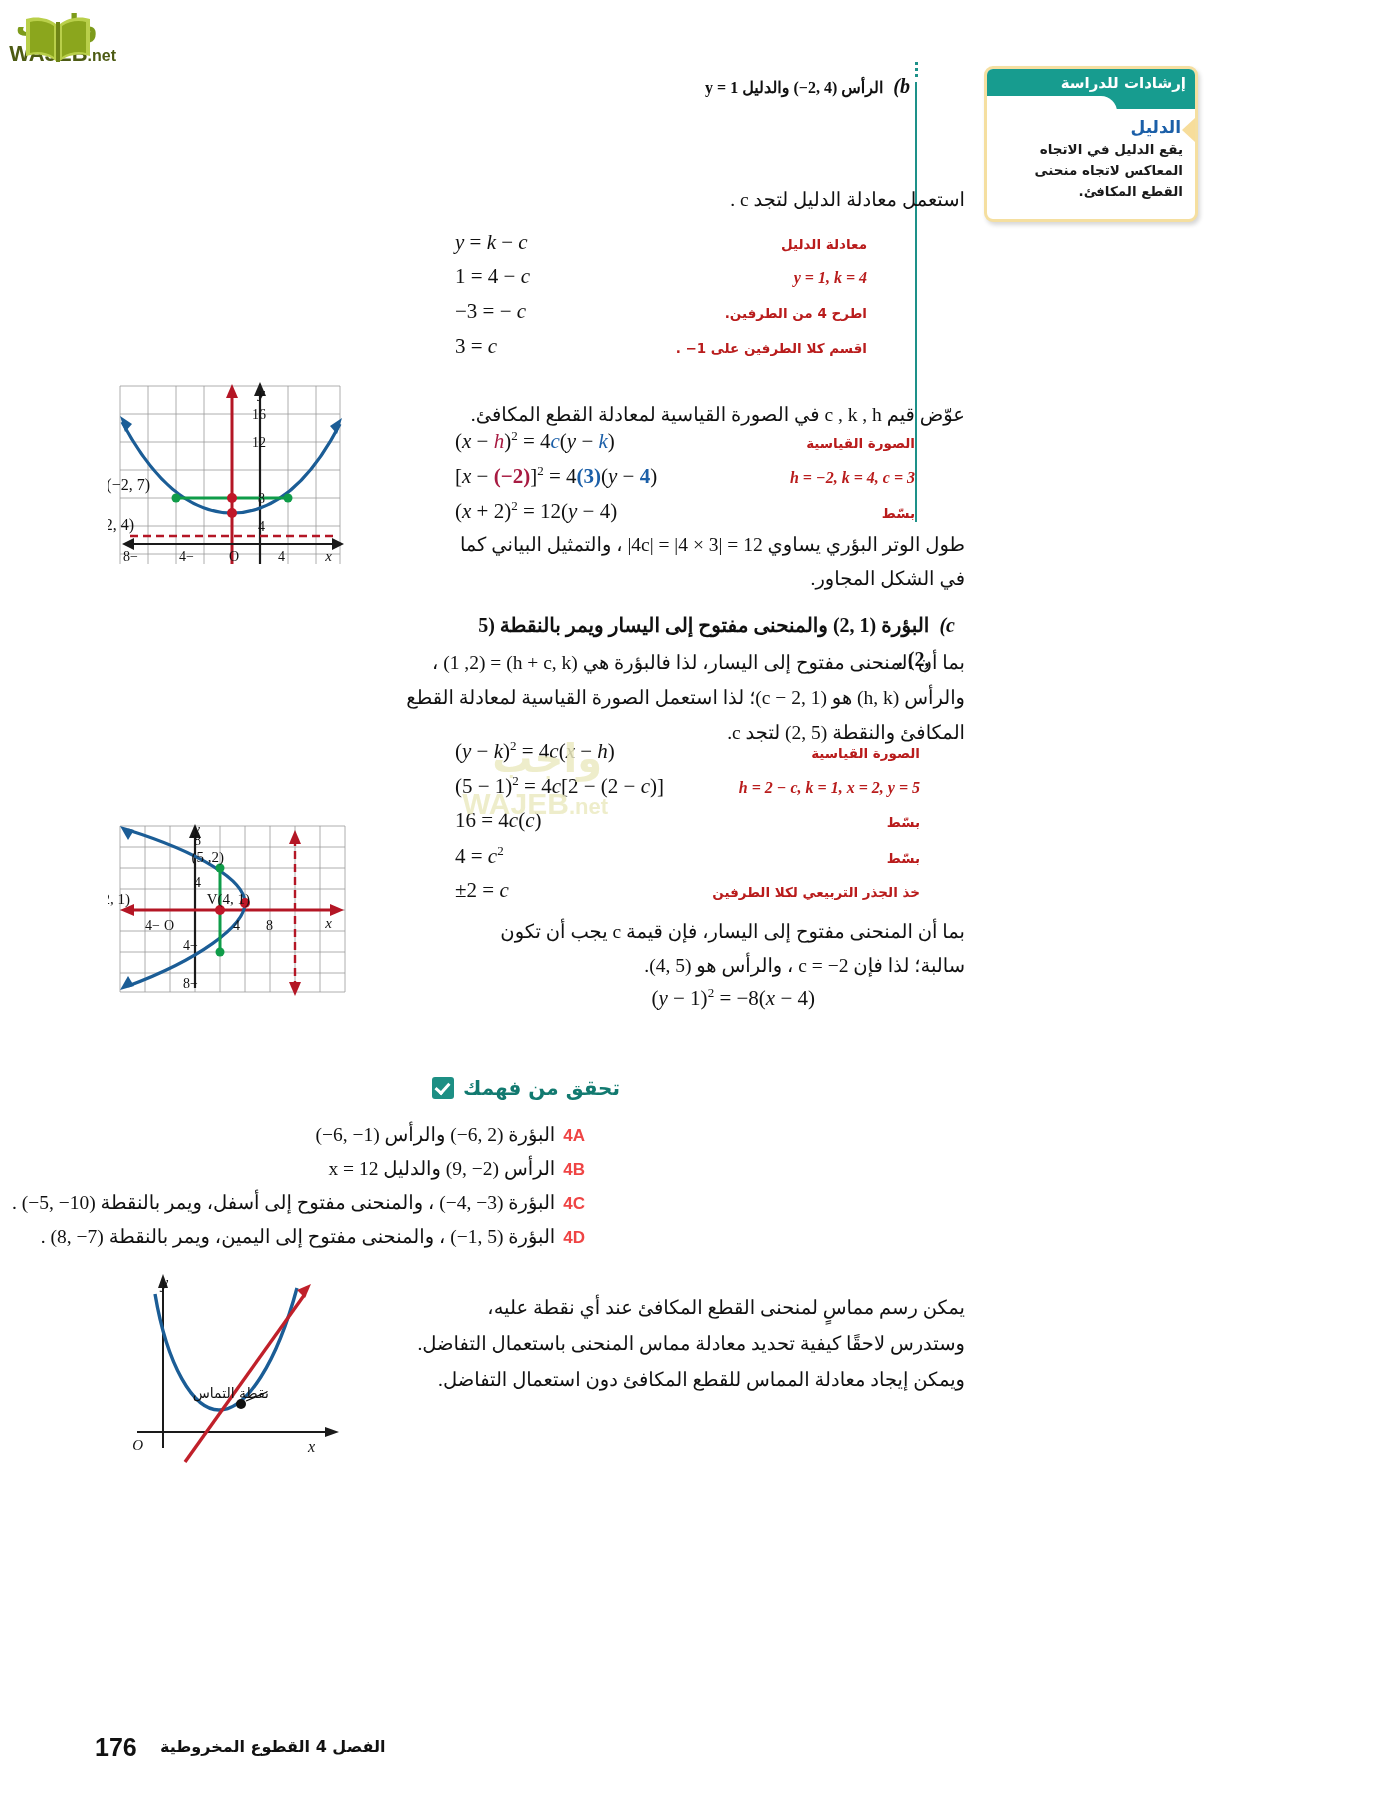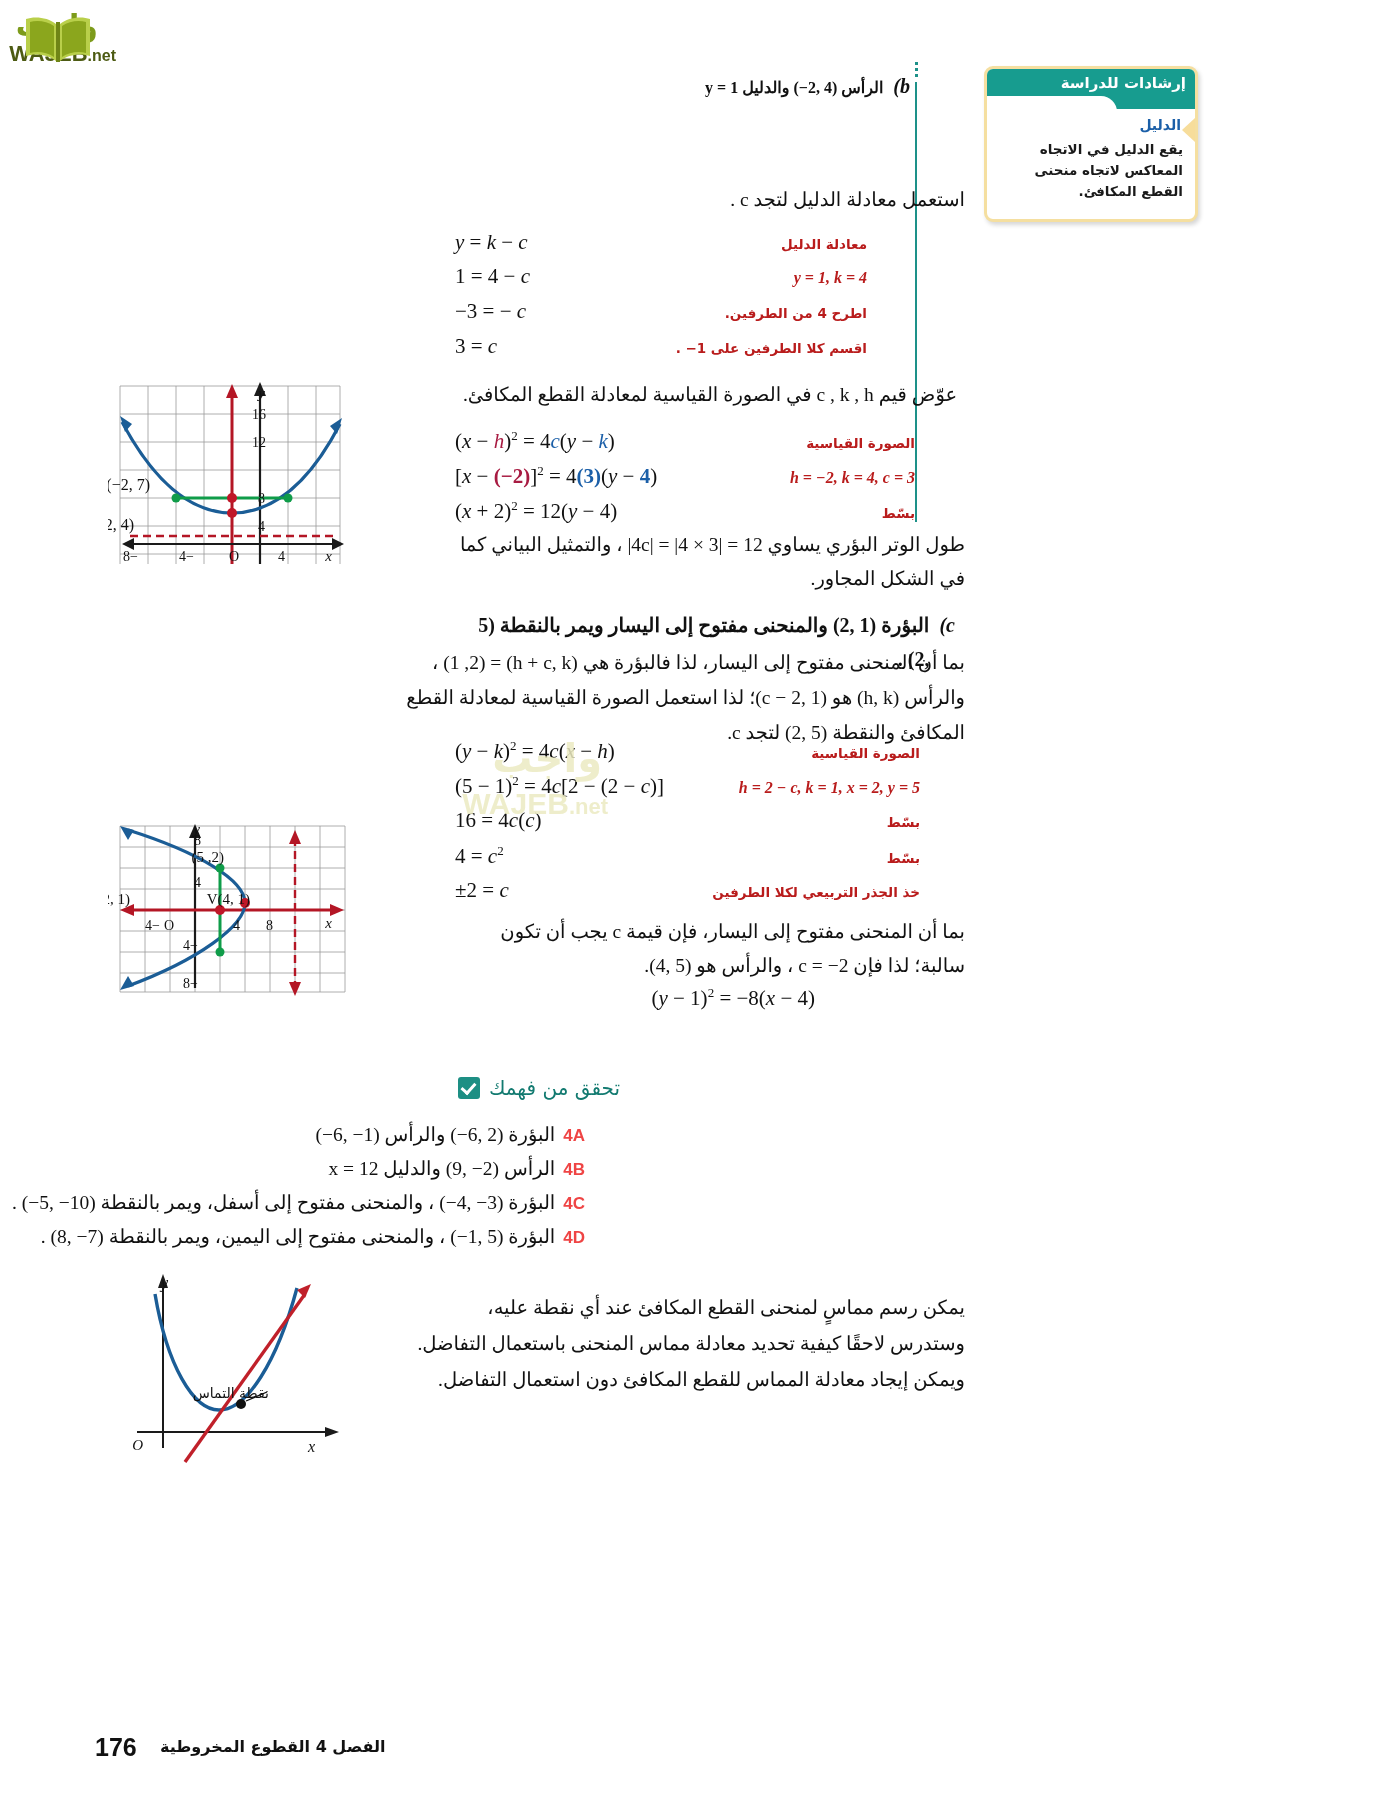--- a/index.html
+++ b/index.html
@@ -49,21 +49,21 @@
     font-size:15px;font-weight:bold;color:#ffffff;
   }
   .guide-tab{
     position:absolute;right:-1px;top:48px;width:0;height:0;
     border-top:13px solid transparent;border-bottom:13px solid transparent;
     border-right:14px solid #f7dd9b;
   }
   .guide-sub{
     position:absolute;right:14px;top:48px;
     font-family:"DejaVu Sans","Liberation Sans",sans-serif;
-    font-size:14px;font-weight:bold;color:#1b5fa8;
+    font-size:17px;font-weight:bold;color:#1b5fa8;
   }
   .guide-body{
     position:absolute;right:12px;left:12px;top:70px;
     font-family:"DejaVu Sans","Liberation Sans",sans-serif;
     font-size:13.5px;font-weight:bold;line-height:1.55;color:#1a1a1a;
   }
 
   
   .vsep{
     position:absolute;left:915px;top:82px;width:2px;height:440px;
@@ -100,21 +100,21 @@
     font-family:"DejaVu Sans","Liberation Sans",sans-serif;
     font-size:13.5px;font-weight:bold;color:#b91c1c;white-space:nowrap;
   }
   .eqlabel.it{font-family:"Liberation Serif",serif;font-style:italic;font-weight:bold;font-size:16px;}
   sup.ex{font-size:0.62em;vertical-align:super;}
 
   
   .chk-head{position:absolute;display:flex;align-items:center;gap:9px;direction:rtl;}
   .chk-title{
     font-family:"DejaVu Sans","Liberation Sans",sans-serif;
-    font-size:20px;font-weight:normal;color:#127a70;
+    font-size:20px;font-weight:bold;color:#127a70;
   }
   .chk-box{
     width:22px;height:22px;background:#1d8f84;border-radius:3px;
     position:relative;
   }
   .chk-box:after{
     content:"";position:absolute;left:6px;top:3px;width:6px;height:11px;
     border:solid #fff;border-width:0 3px 3px 0;transform:rotate(42deg);
   }
   .chk-item{position:absolute;display:flex;align-items:baseline;gap:8px;direction:rtl;}
@@ -206,21 +206,21 @@
   </div>
   <div class="eqrow" style="right:508px;top:299px;width:412px;justify-content:space-between;">
     <span class="eqlabel">اطرح 4 من الطرفين.</span>
     <span class="eq">−3 = − <span class="mi">c</span></span>
   </div>
   <div class="eqrow" style="right:508px;top:334px;width:412px;justify-content:space-between;">
     <span class="eqlabel">اقسم كلا الطرفين على 1− .</span>
     <span class="eq">3 = <span class="mi">c</span></span>
   </div>
 
-  <div class="ar" style="position:absolute;right:410px;top:378px;width:510px;text-align:center;">عوّض قيم c , k , h في الصورة القياسية لمعادلة القطع المكافئ.</div>
+  <div class="ar" style="position:absolute;right:410px;top:398px;width:510px;">عوّض قيم c , k , h في الصورة القياسية لمعادلة القطع المكافئ.</div>
 
   <div class="eqrow" style="right:460px;top:428px;width:460px;justify-content:space-between;">
     <span class="eqlabel">الصورة القياسية</span>
     <span class="eq">(<span class="mi">x</span> − <span class="mi crimson">h</span>)<sup class="ex">2</sup> = 4<span class="mi blue">c</span>(<span class="mi">y</span> − <span class="mi blue">k</span>)</span>
   </div>
   <div class="eqrow" style="right:460px;top:463px;width:460px;justify-content:space-between;">
     <span class="eqlabel it">h = −2, k = 4, c = 3</span>
     <span class="eq">[<span class="mi">x</span> − <span class="bold crimson">(−2)</span>]<sup class="ex">2</sup> = 4<span class="bold blue">(3)</span>(<span class="mi">y</span> − <span class="bold blue">4</span>)</span>
   </div>
   <div class="eqrow" style="right:460px;top:498px;width:460px;justify-content:space-between;">

